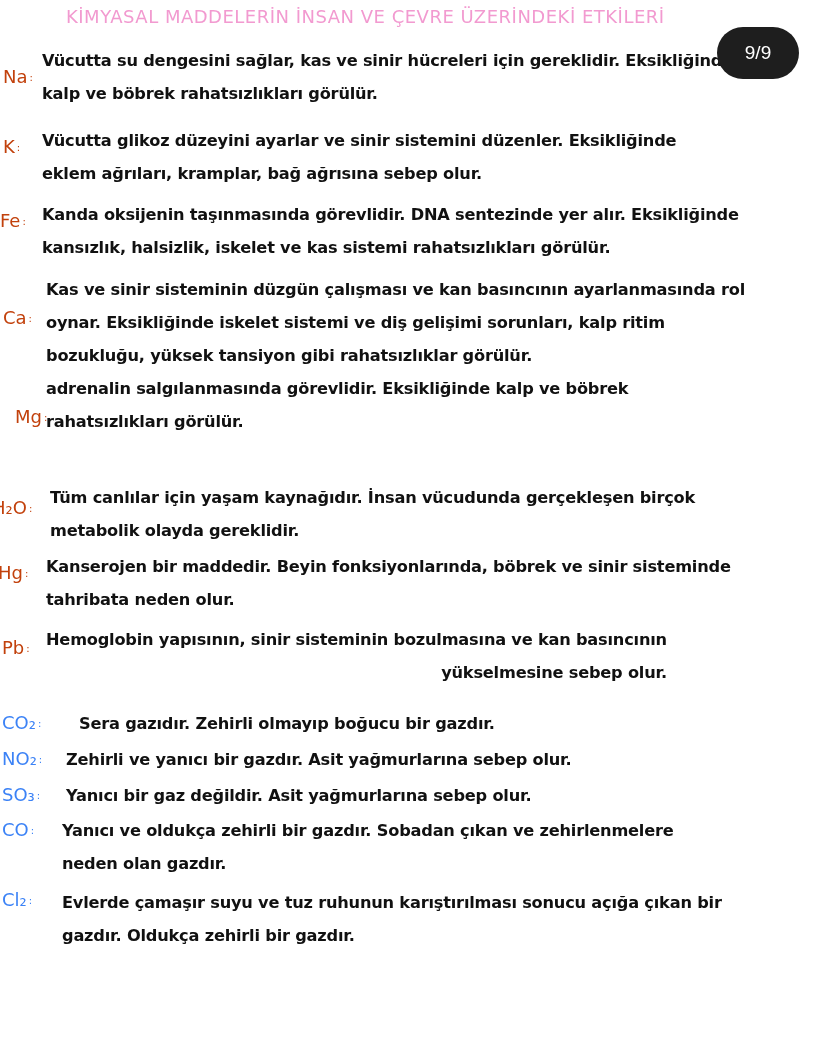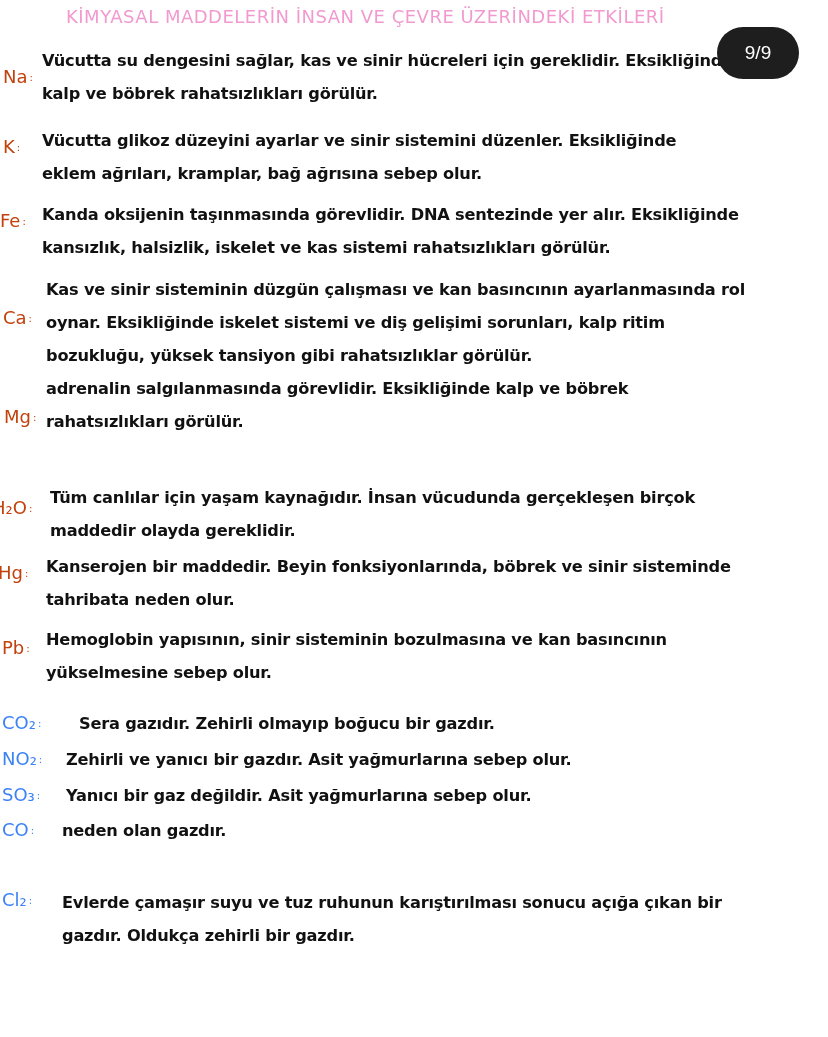--- a/index.html
+++ b/index.html
@@ -112,54 +112,54 @@
     <span>Ca</span><span class="sep">:</span>
   </span>
   <div class="text" style="left:46px; top:0;">
     <span class="line">Kas ve sinir sisteminin düzgün çalışması ve kan basıncının ayarlanmasında rol</span>
     <span class="line">oynar. Eksikliğinde iskelet sistemi ve diş gelişimi sorunları, kalp ritim</span>
     <span class="line">bozukluğu, yüksek tansiyon gibi rahatsızlıklar görülür.</span>
   </div>
 </div>
 
 <div class="entry" style="top:372px;">
-  <span class="symbol blue" style="left:4px; top:34px;">
+  <span class="symbol blue" style="left:15px; top:34px;">
     <span>Mg</span><span class="sep">:</span>
   </span>
   <div class="text" style="left:46px; top:0;">
     <span class="line">adrenalin salgılanmasında görevlidir. Eksikliğinde kalp ve böbrek</span>
     <span class="line">rahatsızlıkları görülür.</span>
   </div>
 </div>
 
 <div class="entry" style="top:481px;">
   <span class="symbol blue" style="left:-8px; top:16px;">
     <span>H₂O</span><span class="sep">:</span>
   </span>
   <div class="text" style="left:50px; top:0;">
     <span class="line">Tüm canlılar için yaşam kaynağıdır. İnsan vücudunda gerçekleşen birçok</span>
-    <span class="line">maddedir olayda gereklidir.</span>
+    <span class="line">metabolik olayda gereklidir.</span>
   </div>
 </div>
 
 <div class="entry" style="top:550px;">
   <span class="symbol blue" style="left:-2px; top:12px;">
     <span>Hg</span><span class="sep">:</span>
   </span>
   <div class="text" style="left:46px; top:0;">
     <span class="line">Kanserojen bir maddedir. Beyin fonksiyonlarında, böbrek ve sinir sisteminde</span>
     <span class="line">tahribata neden olur.</span>
   </div>
 </div>
 
 <div class="entry" style="top:623px;">
   <span class="symbol blue" style="left:2px; top:14px;">
     <span>Pb</span><span class="sep">:</span>
   </span>
-  <div class="text" style="left:46px; top:0;">
+  <div class="text" style="left:46px; top:0;text-align:right;">
     <span class="line">Hemoglobin yapısının, sinir sisteminin bozulmasına ve kan basıncının</span>
     <span class="line">yükselmesine sebep olur.</span>
   </div>
 </div>
 
 <div class="entry" style="top:707px;">
   <span class="symbol green" style="left:2px; top:5px;">
     <span>CO₂</span><span class="sep">:</span>
   </span>
   <div class="text" style="left:66px; top:0;margin-left:13px;">
@@ -183,20 +183,21 @@
   <div class="text" style="left:66px; top:0;">
     <span class="line">Yanıcı bir gaz değildir. Asit yağmurlarına sebep olur.</span>
   </div>
 </div>
 
 <div class="entry" style="top:814px;">
   <span class="symbol green" style="left:2px; top:5px;">
     <span>CO</span><span class="sep">:</span>
   </span>
   <div class="text" style="left:62px; top:0;">
+    <span class="line">Yanıcı ve oldukça zehirli bir gazdır. Sobadan çıkan ve zehirlenmelere</span>
     <span class="line">neden olan gazdır.</span>
   </div>
 </div>
 
 <div class="entry" style="top:882px;">
   <span class="symbol green" style="left:2px; top:7px;">
     <span>Cl₂</span><span class="sep">:</span>
   </span>
   <div class="text" style="left:62px; top:4px;">
     <span class="line">Evlerde çamaşır suyu ve tuz ruhunun karıştırılması sonucu açığa çıkan bir</span>

